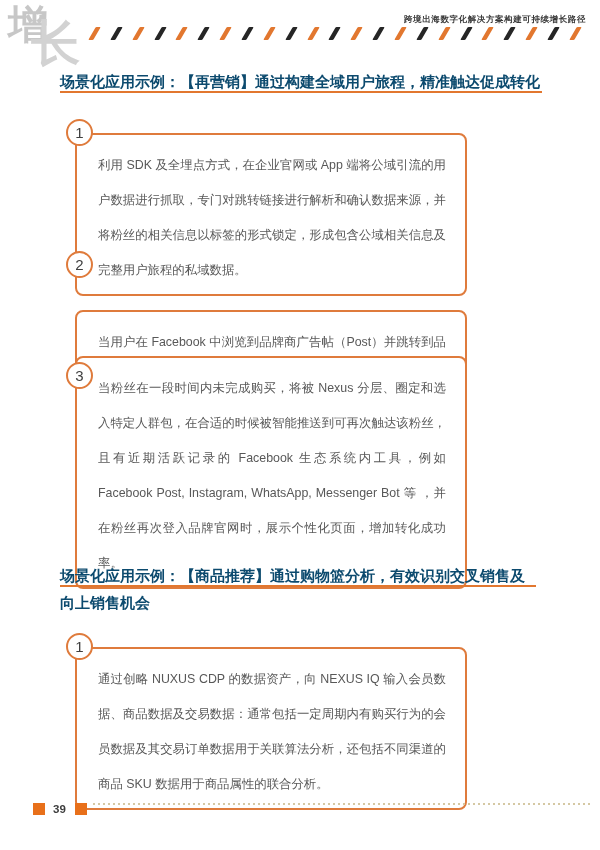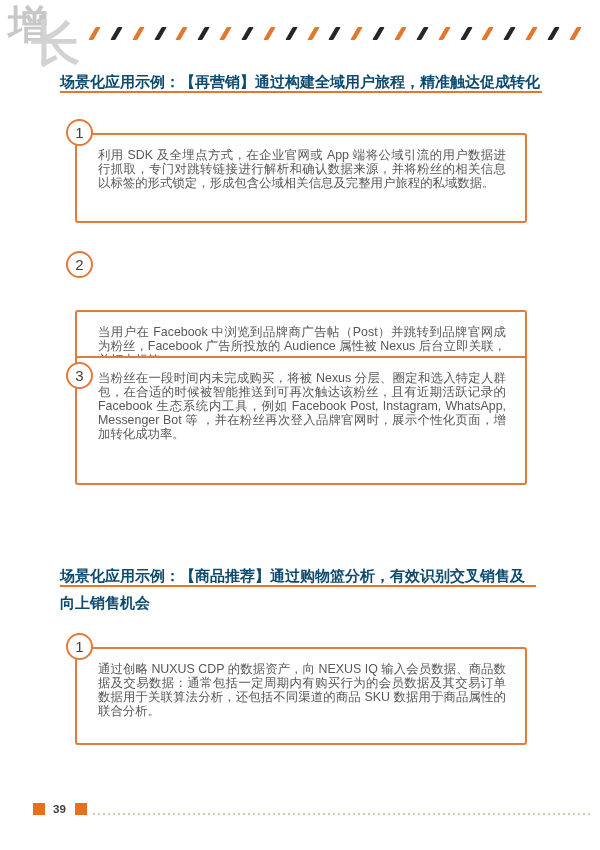--- a/index.html
+++ b/index.html
@@ -19,53 +19,54 @@
   
   .sec-heading{
     position:absolute;left:60px;font-size:15px;font-weight:bold;color:#0c4a6e;
     line-height:27px;
   }
   .sec-heading .underline{position:absolute;left:0;right:0;top:23px;height:2px;background:#E2772F;}
   #heading-1{top:68px;width:482px;white-space:nowrap;}
   #heading-2{top:562px;width:476px;}
   
   .step-box{
-    position:absolute;left:75px;width:452px;box-sizing:border-box;
-    border:2px solid #DF7B3C;border-radius:3px;
+    position:absolute;left:75px;width:392px;box-sizing:border-box;
+    border:2px solid #DF7B3C;border-radius:8px;
     padding:13px 19px 6px 21px;background:#fff;
-    font-size:12.4px;line-height:14px;color:#585858;text-align:justify;
+    font-size:12.4px;line-height:35px;color:#585858;text-align:justify;
   }
   .step-circle{
     position:absolute;left:66px;width:27px;height:27px;box-sizing:border-box;
     border:2px solid #DF7B3C;border-radius:50%;background:#fff;z-index:2;
     text-align:center;line-height:23px;font-size:15px;color:#3f3f3f;
   }
   #box-1{top:133px;min-height:90px;}
   #circle-1{top:119px;}
   #box-2{top:265px;min-height:77px;margin-top:45px;}
   #circle-2{top:251px;}
   #box-3{top:356px;min-height:129px;}
   #circle-3{top:362px;}
   #box-4{top:647px;min-height:98px;}
   #circle-4{top:633px;}
   
-  .footer{position:absolute;top:803px;left:33px;right:10px;display:flex;align-items:flex-end;}
+  .footer{position:absolute;top:803px;left:33px;right:10px;display:flex;align-items:flex-start;}
   .footer .sq{width:12px;height:12px;background:#E8701A;flex:0 0 auto;}
   .footer .pagenum{font-size:11.5px;font-weight:600;color:#3d3d3d;margin:0 9px 0 8px;}
   .footer .sq2{margin-right:6px;}
   .footer .dots{flex:1;height:2px;background:repeating-linear-gradient(90deg,#d5c8a3 0 2px,transparent 2px 5px);}
 </style>
 </head>
 <body>
 
 <div class="page">
 
   <span class="logo-char1">增</span>
   <span class="logo-char2">长</span>
 
+  <div class="header-title">跨境出海数字化解决方案构建可持续增长路径</div>
 
   <div class="slash-row" id="slash-row">
       <span class="slash o"></span>
       <span class="slash b"></span>
       <span class="slash o"></span>
       <span class="slash b"></span>
       <span class="slash o"></span>
       <span class="slash b"></span>
       <span class="slash o"></span>
       <span class="slash b"></span>

